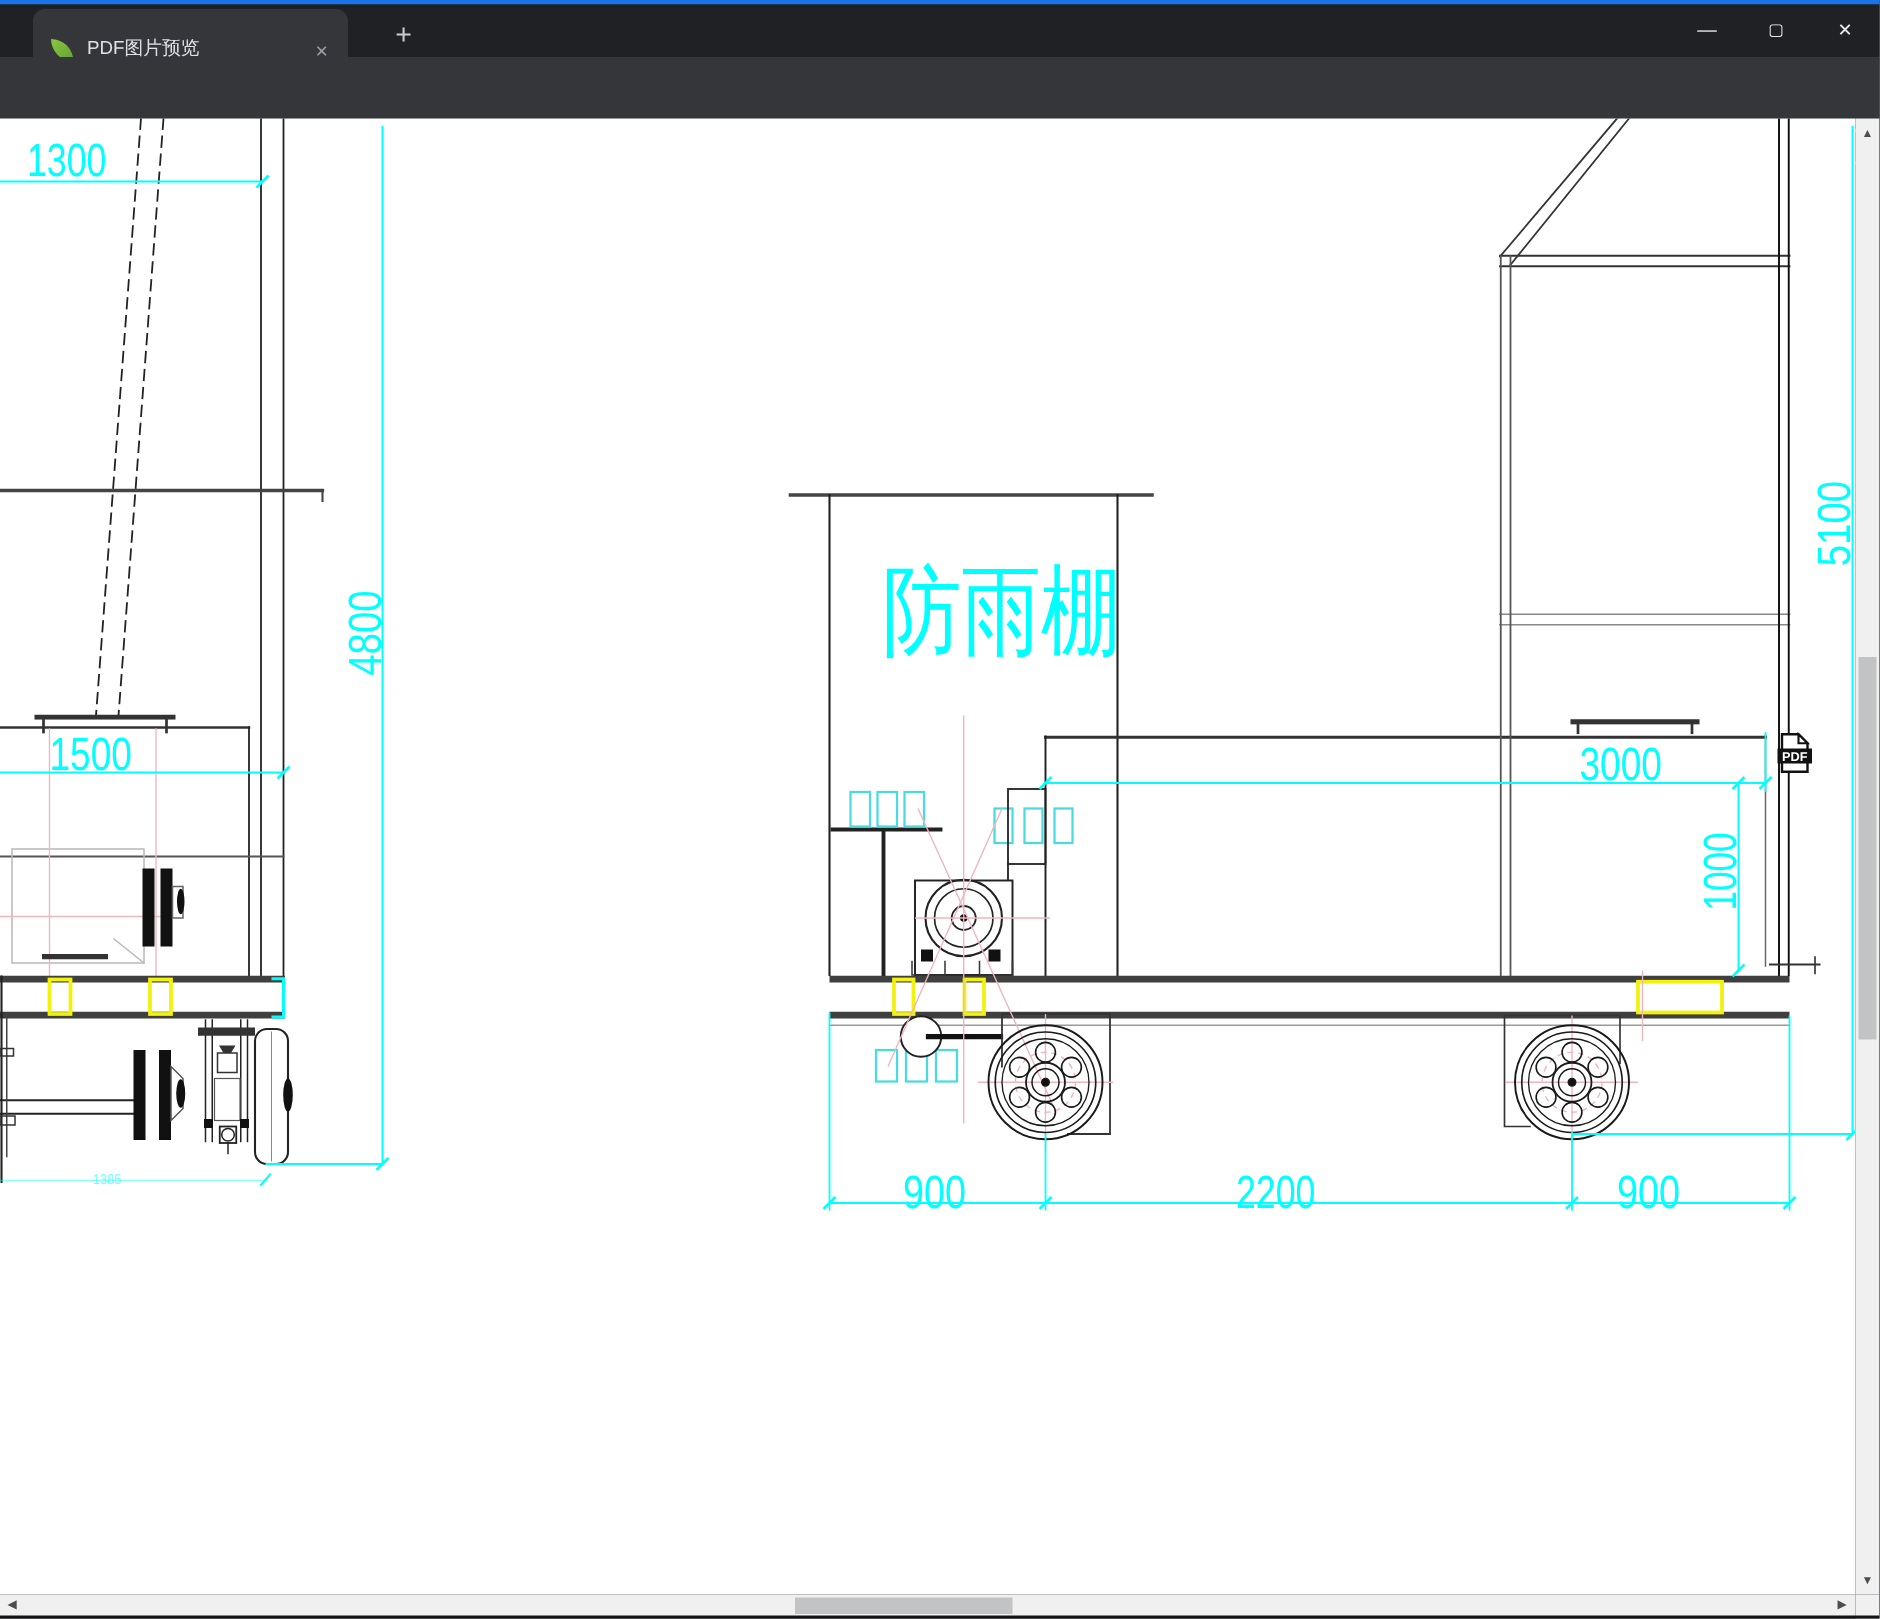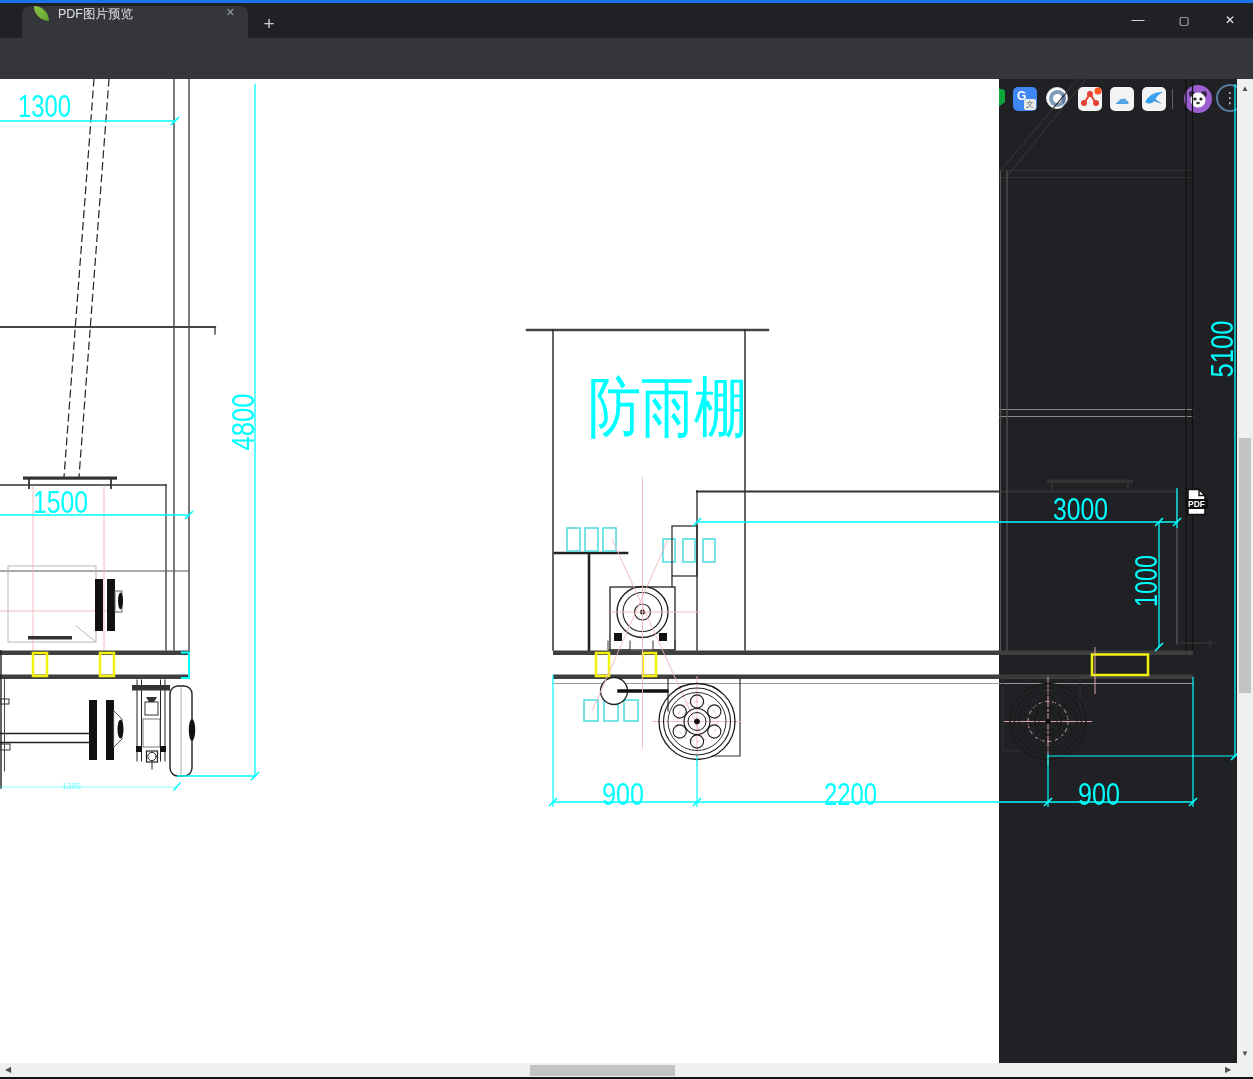--- a/index.html
+++ b/index.html
@@ -2,21 +2,21 @@
 <html><head>
 <meta charset="utf-8">
 <style>
   html,body{margin:0;padding:0;background:#202124;width:1253px;height:1079px;overflow:hidden;
     font-family:"Liberation Sans","DejaVu Sans",sans-serif;}
   .abs{position:absolute;}
   #window{position:relative;width:1253px;height:1079px;}
   
   #accent{left:0;top:0;width:1253px;height:3px;background:#1a73e8;}
   #titlebar{left:0;top:3px;width:1253px;height:35px;background:#202124;}
-  #tab{left:22px;top:3px;width:226px;height:35px;background:#35363a;border-radius:8px 8px 0 0;display:flex;align-items:flex-start;}
+  #tab{left:22px;top:3px;width:210px;height:35px;background:#35363a;border-radius:8px 8px 0 0;display:flex;align-items:flex-end;}
   #favicon{width:15px;height:15px;margin-left:12px;background:linear-gradient(135deg,#8ec641,#5fa134);border-radius:0 100% 0 100%;flex:none;}
   #tabtitle{color:#dee1e6;font-size:12.5px;margin-left:9px;flex:1;white-space:nowrap;overflow:hidden;}
   #tabclose{color:#9aa0a6;font-size:11px;margin-right:13px;cursor:default;}
   #newtab{left:258px;top:10px;width:22px;height:22px;color:#c8cbce;font-size:19px;line-height:21px;text-align:center;}
   .winbtn{top:3px;width:46px;height:30px;color:#e8eaed;text-align:center;line-height:28px;font-size:13px;}
   #btn-min{left:1115px;} #btn-max{left:1161px;font-size:11px;} #btn-close{left:1207px;font-size:12px;}
   #toolbar{left:0;top:38px;width:1253px;height:41px;background:#35363a;}
   .navbtn{top:48px;width:24px;height:24px;text-align:center;line-height:24px;font-size:19px;color:#d5d8dc;}
   #nav-back{left:10px;} #nav-fwd{left:42px;color:#6c7075;} #nav-reload{left:75px;font-size:17px;} #nav-home{left:107px;font-size:18px;}
   #omnibox{left:140px;top:46px;width:832px;height:28px;background:#202124;border-radius:14px;display:flex;align-items:center;}
@@ -32,21 +32,21 @@
   #ext-tr .wen{position:absolute;right:1px;bottom:1px;width:12px;height:11px;background:#e8eaed;color:#5f6368;font-size:8px;line-height:11px;text-align:center;border-radius:2px;font-weight:normal;}
   #ext-donut{left:1046px;background:#fff;border-radius:50%;width:22px;height:22px;border:1px solid #ddd;box-sizing:border-box;}
   #ext-donut i{position:absolute;left:2px;top:2px;width:16px;height:16px;border:4.5px solid #7f9db9;border-right-color:#5d7da3;border-radius:50%;box-sizing:content-box;width:9px;height:9px;}
   #ext-org{left:1078px;}
   #ext-cloud{left:1110px;color:#53a4e0;font-size:15px;text-align:center;line-height:23px;}
   #ext-bird{left:1142px;}
   #extsep{left:1172px;top:51px;width:1px;height:20px;background:#5f6368;}
   #avatar{left:1184px;top:47px;width:28px;height:28px;border-radius:50%;background:#9c5fd0;}
   #menubtn{left:1216px;top:46px;width:28px;height:28px;border-radius:50%;border:2px solid #587b9d;box-sizing:border-box;color:#cfd2d6;font-size:15px;text-align:center;line-height:24px;}
   
-  #content{left:0;top:79px;width:999px;height:984px;background:#ffffff;}
+  #content{left:0;top:79px;width:1237px;height:984px;background:#ffffff;}
   #pdfbtn{left:1184px;top:488px;width:25px;height:28px;cursor:pointer;}
   
   #vtrack{left:1237px;top:79px;width:16px;height:984px;background:#f0f0f1;}
   #vthumb{left:1239px;top:438px;width:12px;height:255px;background:#c2c3c4;}
   #htrack{left:0;top:1063px;width:1237px;height:15px;background:#f0f0f1;}
   #hthumb{left:530px;top:1065px;width:145px;height:11px;background:#c2c3c4;}
   #corner{left:1237px;top:1063px;width:16px;height:16px;background:#f0f0f1;}
   .sarrow{color:#4d4d4d;font-size:8px;line-height:8px;}
   #sb-up{left:1241px;top:85px;} #sb-down{left:1241px;top:1050px;} #sb-left{left:5px;top:1066px;} #sb-right{left:1225px;top:1066px;}
   #bottomedge{left:0;top:1077px;width:1253px;height:2px;background:#141414;}

